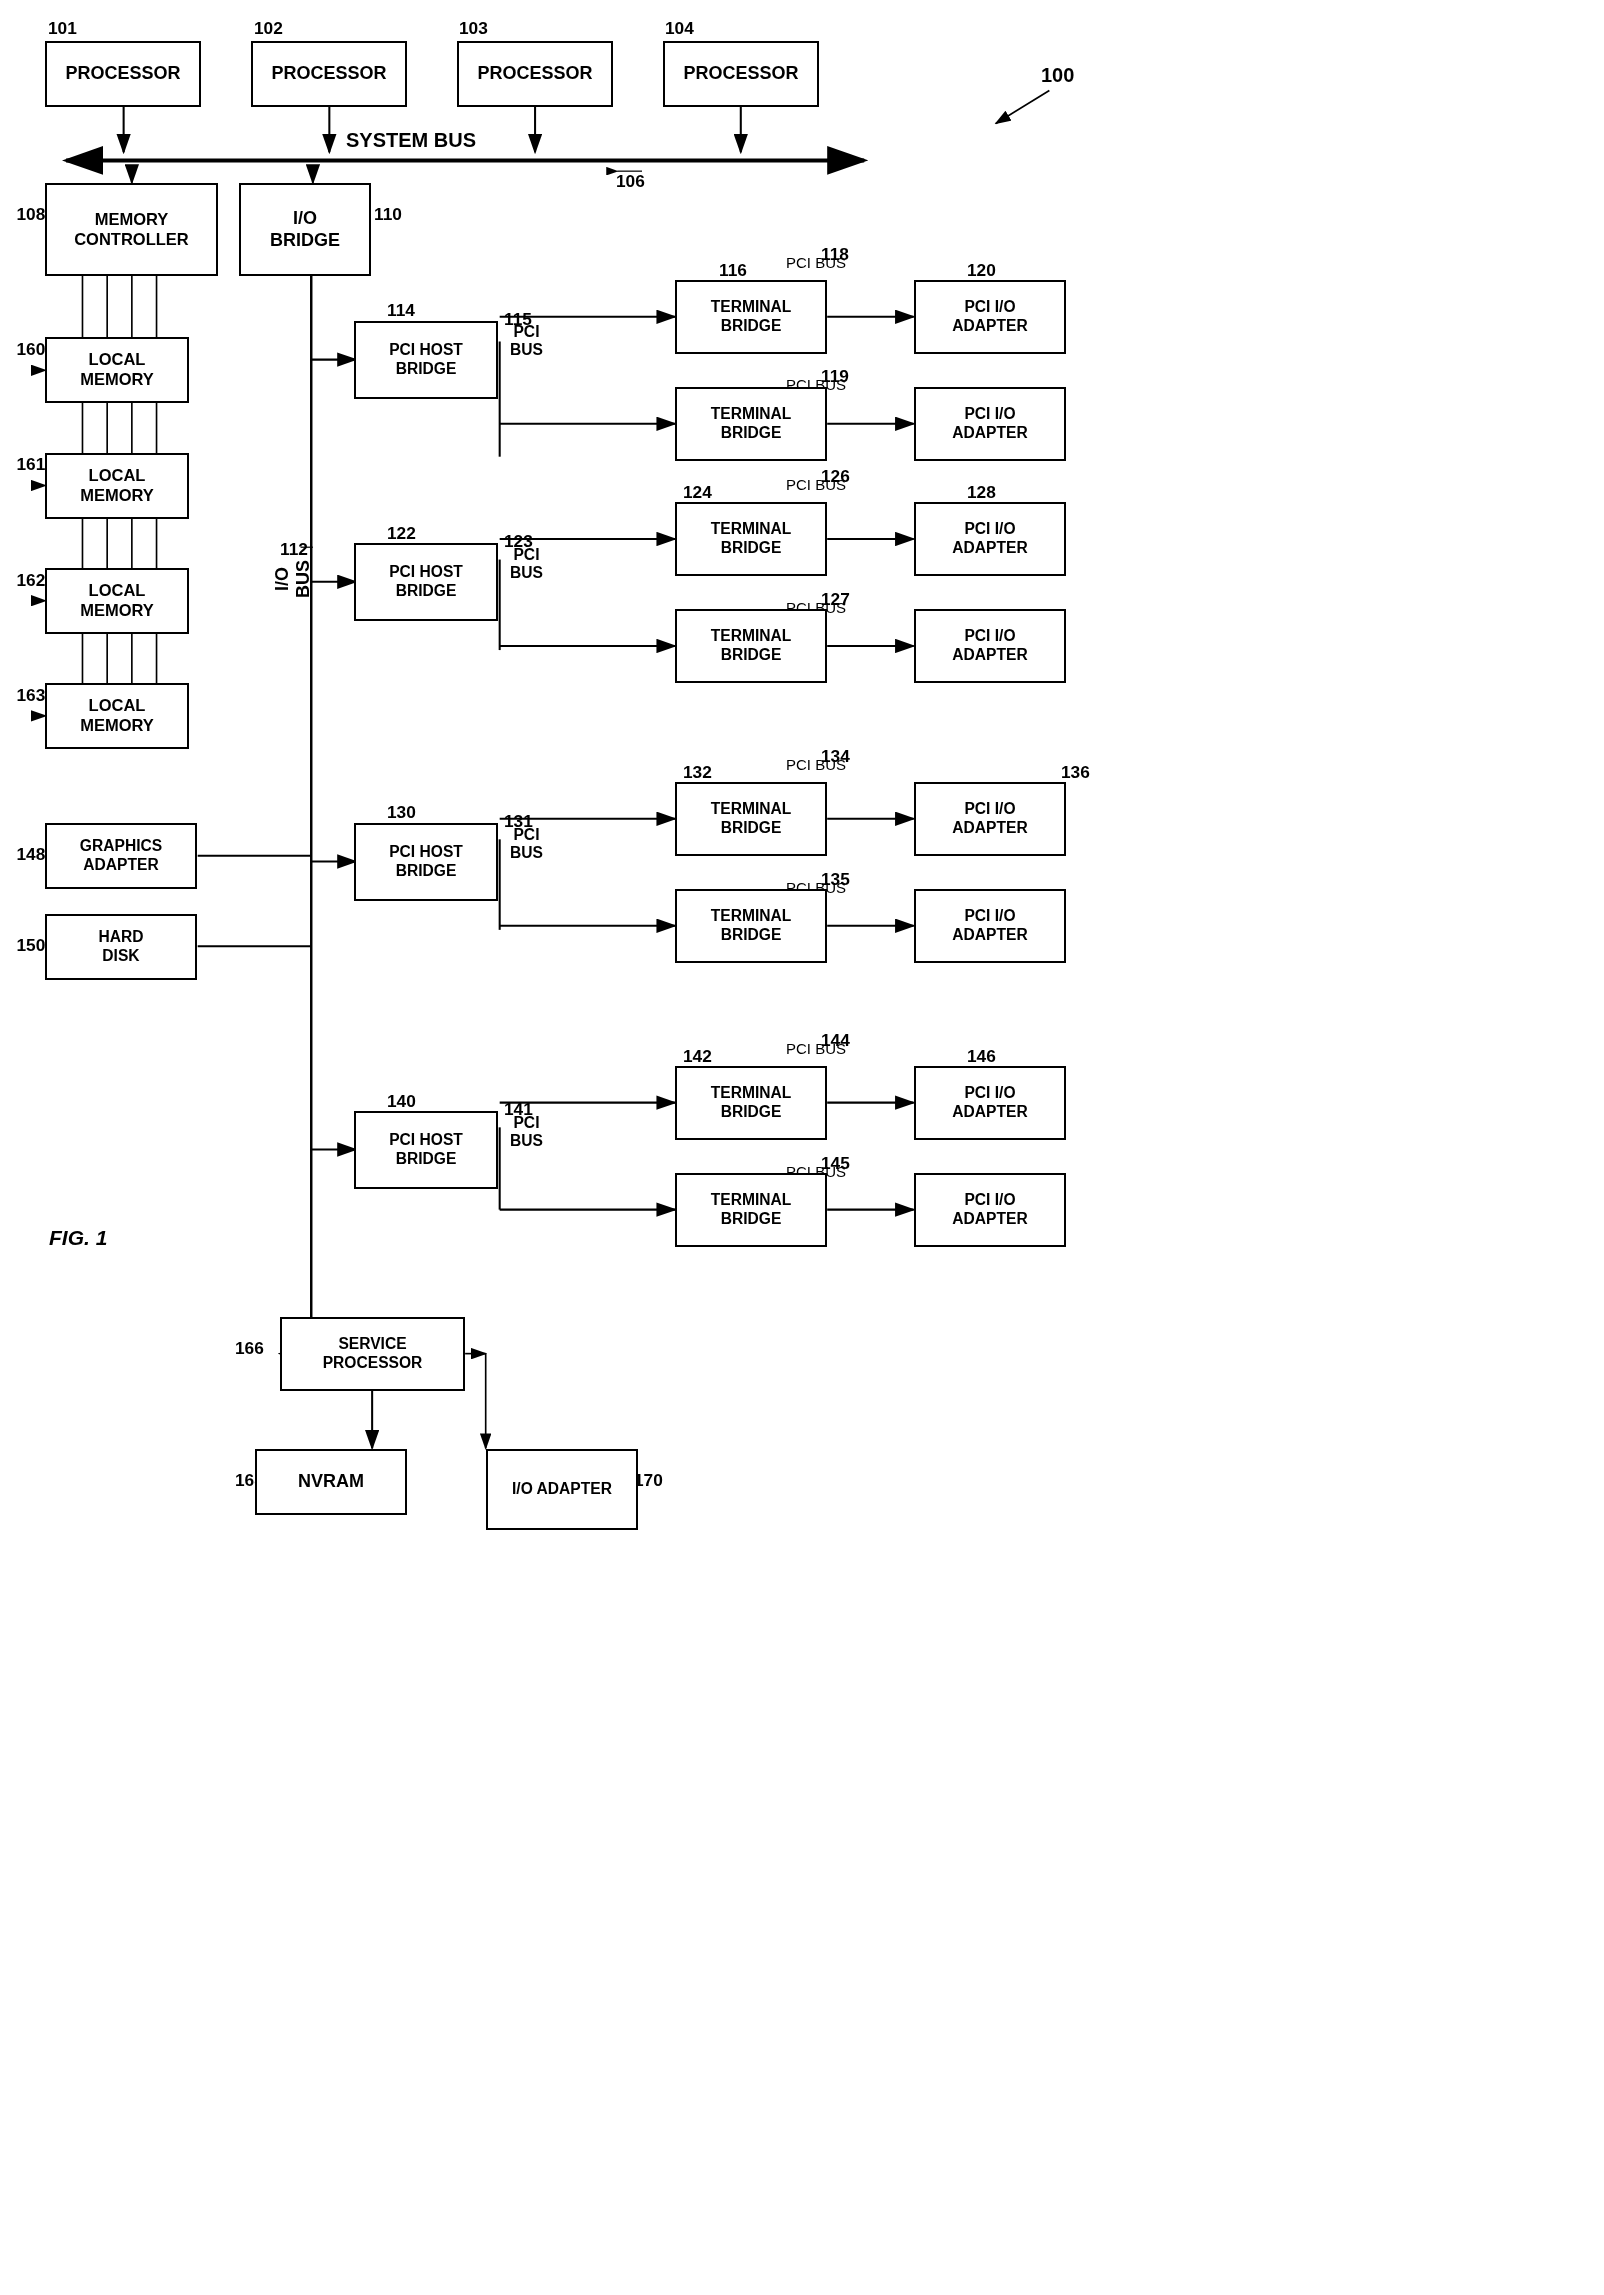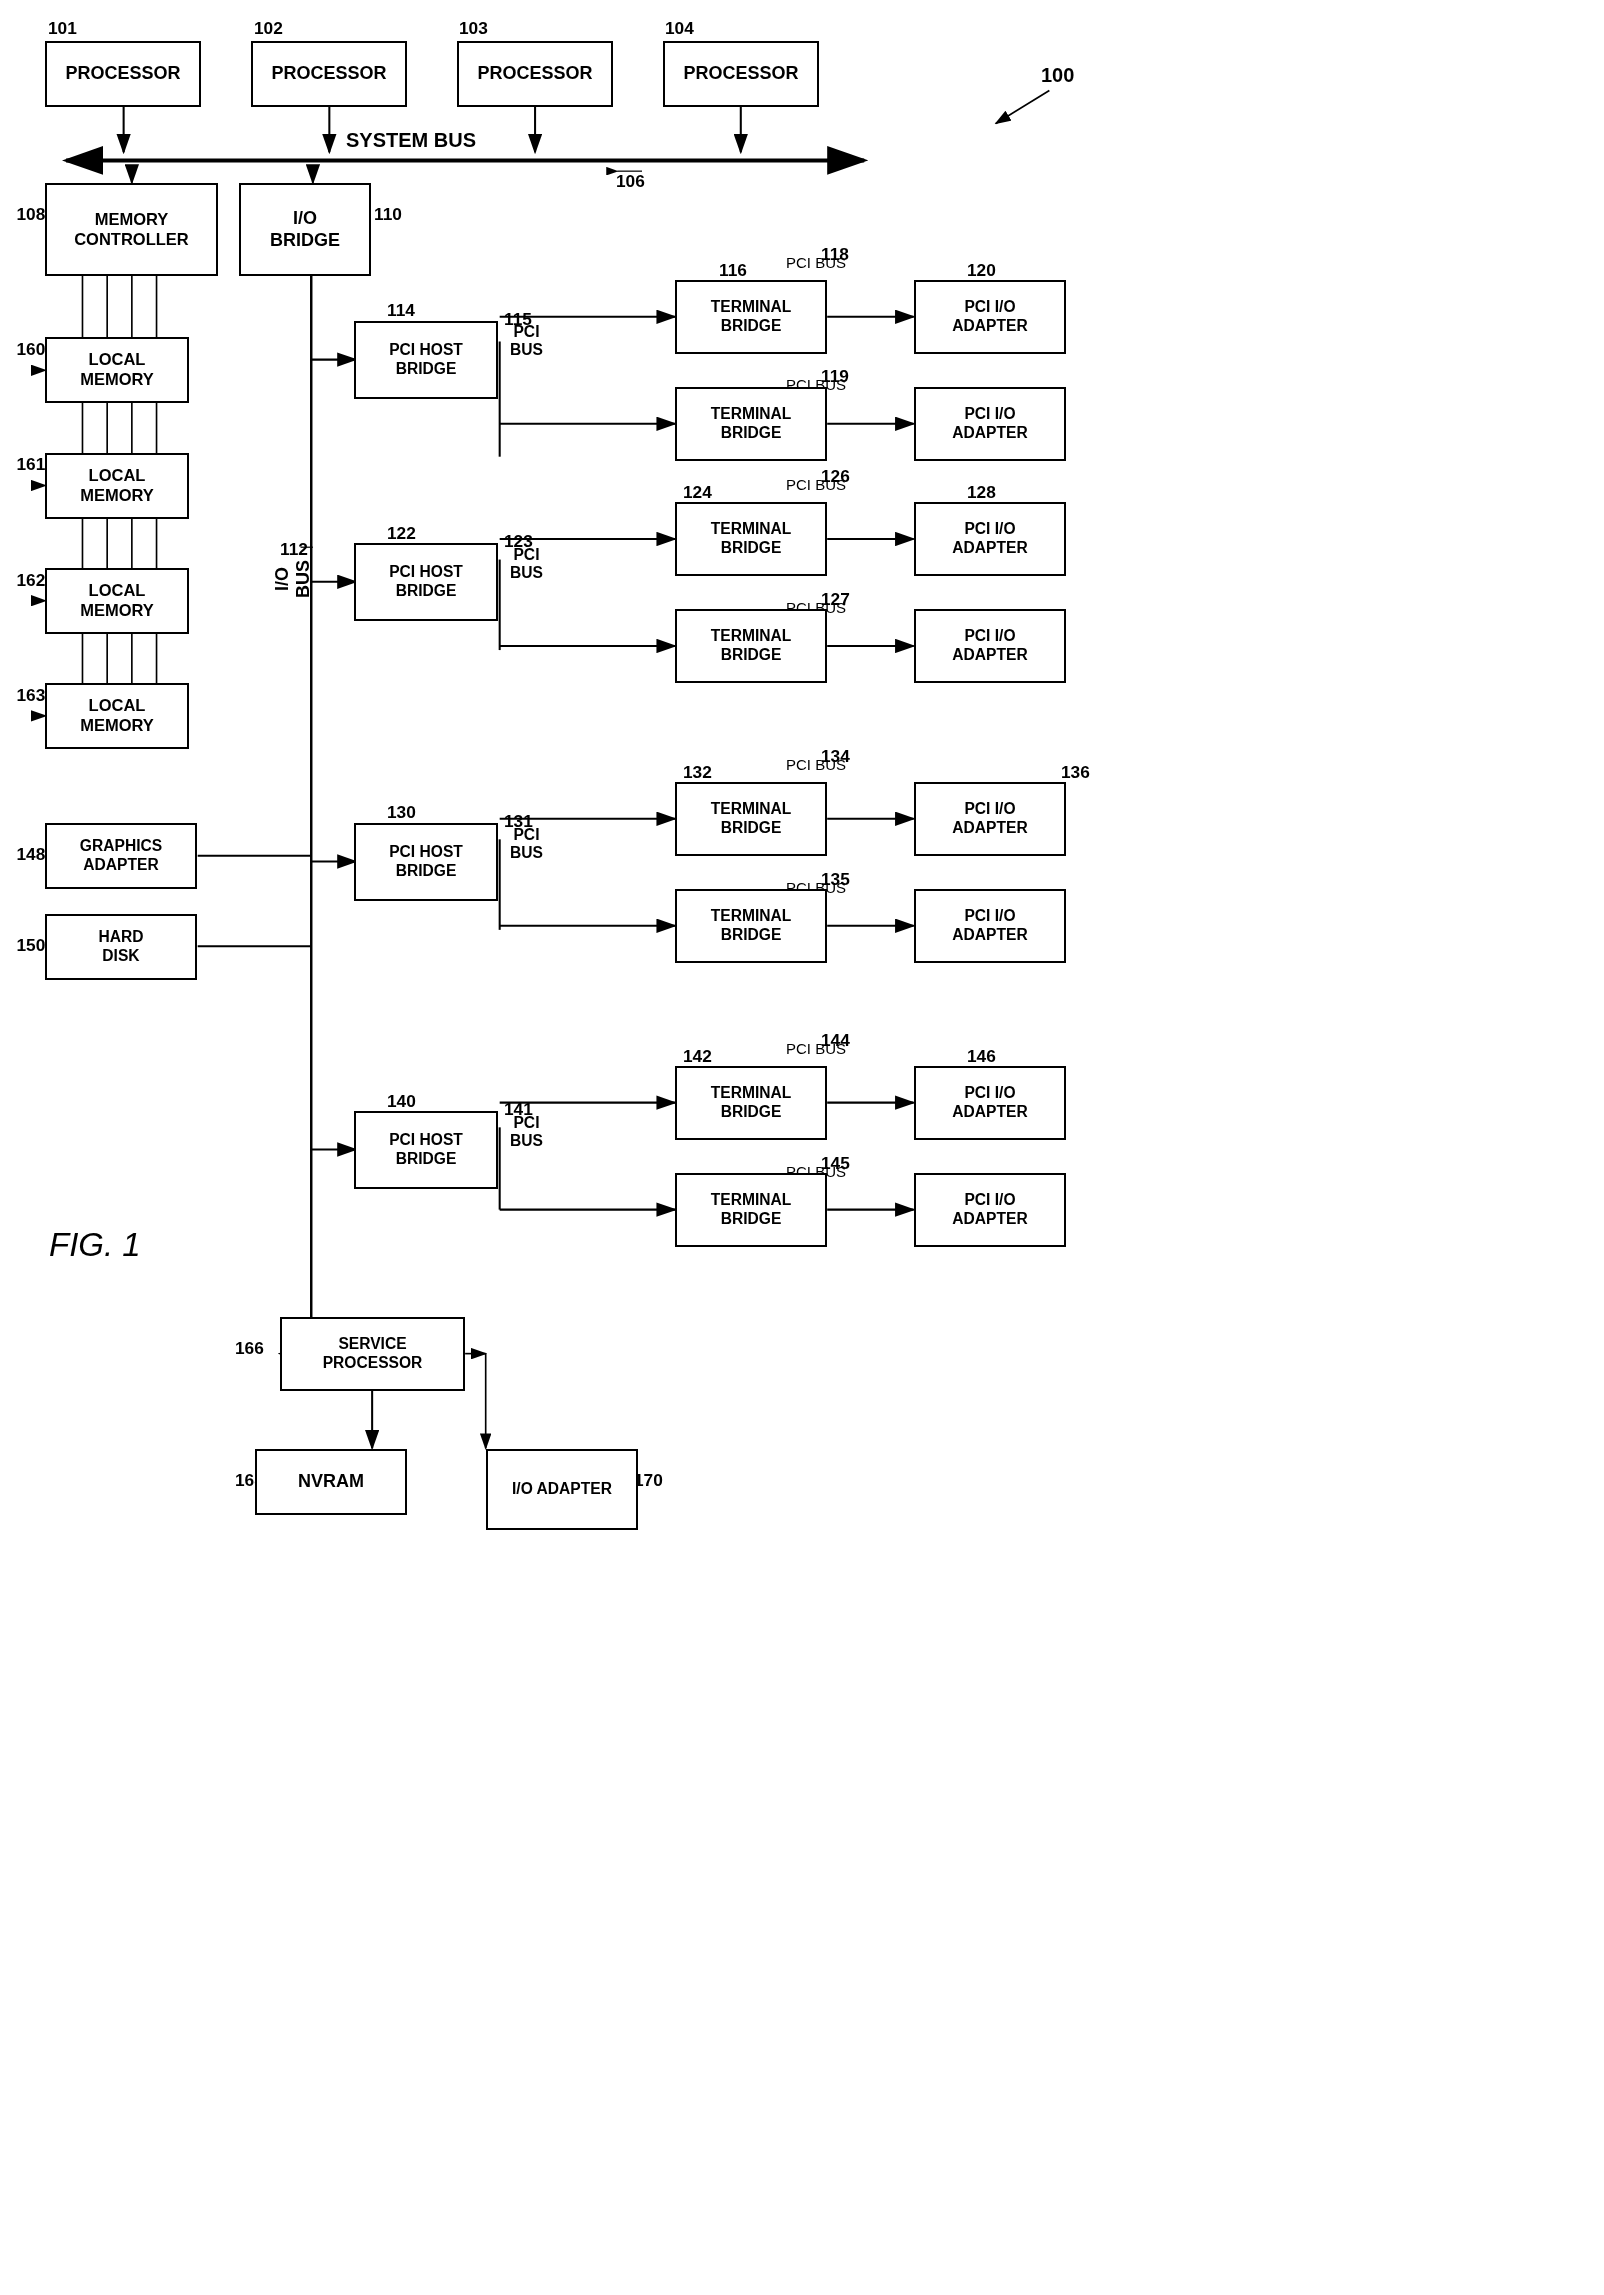--- a/index.html
+++ b/index.html
@@ -44,24 +44,24 @@
     svg.arrows {
       position: absolute;
       top: 0;
       left: 0;
       width: 1605px;
       height: 2295px;
       pointer-events: none;
     }
     .fig-label {
       position: absolute;
-      font-size: 33px;
+      font-size: 21px;
       font-style: italic;
       font-family: Arial, sans-serif;
-      font-weight: normal;
+      font-weight: bold;
     }
     .ref-num {
       position: absolute;
       font-size: 17.3px;
       font-family: Arial, sans-serif;
       font-weight: bold;
     }
   </style>
 </head>
 <body>

